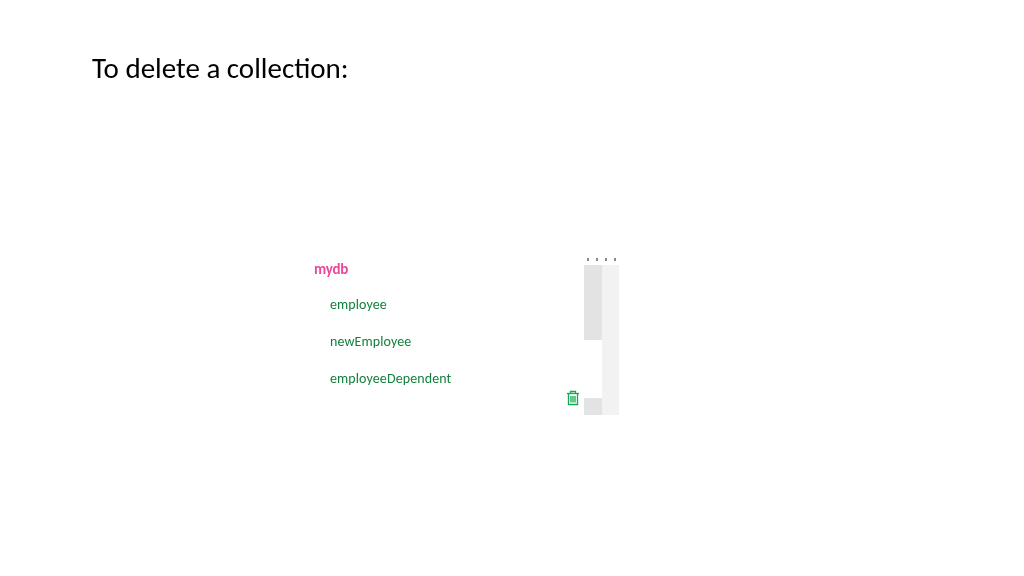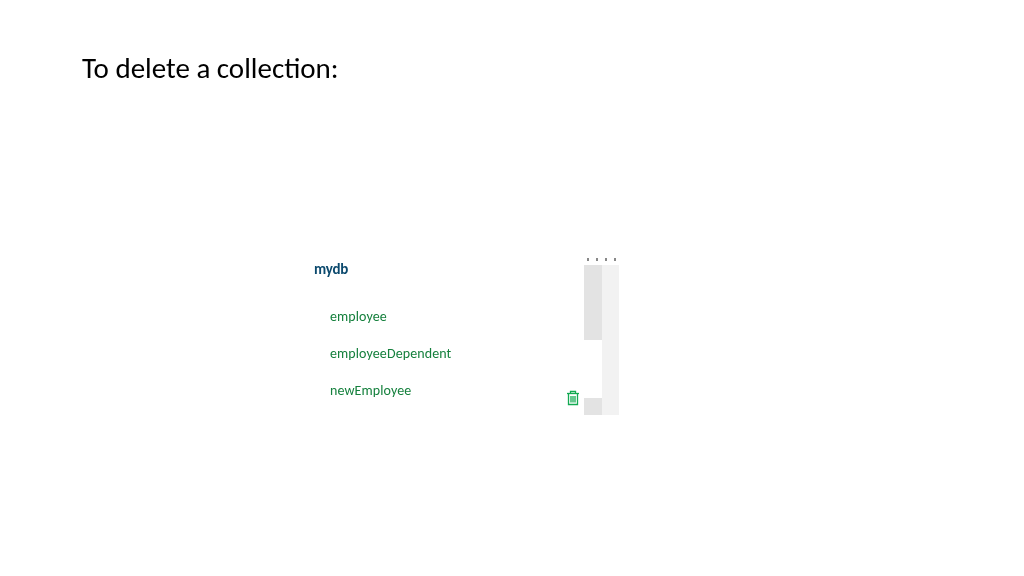--- a/index.html
+++ b/index.html
@@ -10,37 +10,37 @@
     body {
       width: 1024px;
       height: 576px;
       background: #ffffff;
       font-family: -apple-system, BlinkMacSystemFont, 'Segoe UI', Calibri, sans-serif;
       position: relative;
     }
     .instruction-text {
       position: absolute;
       top: 50px;
-      left: 82px;
+      left: 92px;
       font-size: 29px;
       color: #000000;
       line-height: 1.25;
       font-weight: 400;
     }
     .db-panel {
       position: absolute;
       top: 260px;
       left: 314px;
       width: 300px;
     }
     .db-name {
       font-size: 15px;
       font-weight: 700;
-      color: #0c4a6e;
-      margin-bottom: 20px;
+      color: #ec4899;
+      margin-bottom: 8px;
       letter-spacing: -0.2px;
     }
     .collection-item {
       font-size: 14px;
       color: #15803d;
       padding: 10px 0 10px 16px;
       font-weight: 400;
       letter-spacing: 0.1px;
     }
     .scrollbar-area {
@@ -106,22 +106,22 @@
 </head>
 <body>
 
 <div class="instruction-text">
   <div>To delete a collection:</div>
 </div>
 
 <div class="db-panel">
   <div class="db-name">mydb</div>
   <div class="collection-item">employee</div>
+  <div class="collection-item">newEmployee</div>
   <div class="collection-item">employeeDependent</div>
-  <div class="collection-item">newEmployee</div>
 </div>
 
 <div class="scrollbar-area">
   <div class="scrollbar-top-marks">
     <div class="top-mark"></div>
     <div class="top-mark"></div>
     <div class="top-mark"></div>
     <div class="top-mark"></div>
   </div>
   <div class="scrollbar-track"></div>

